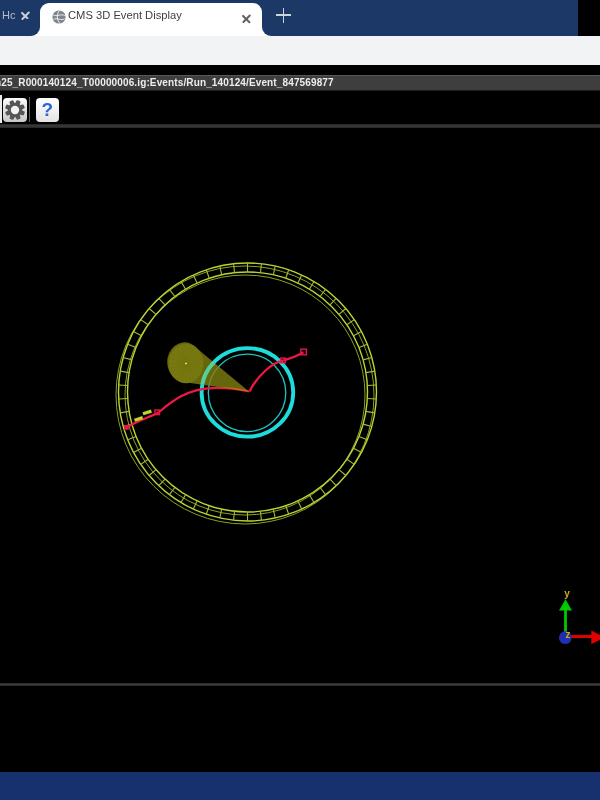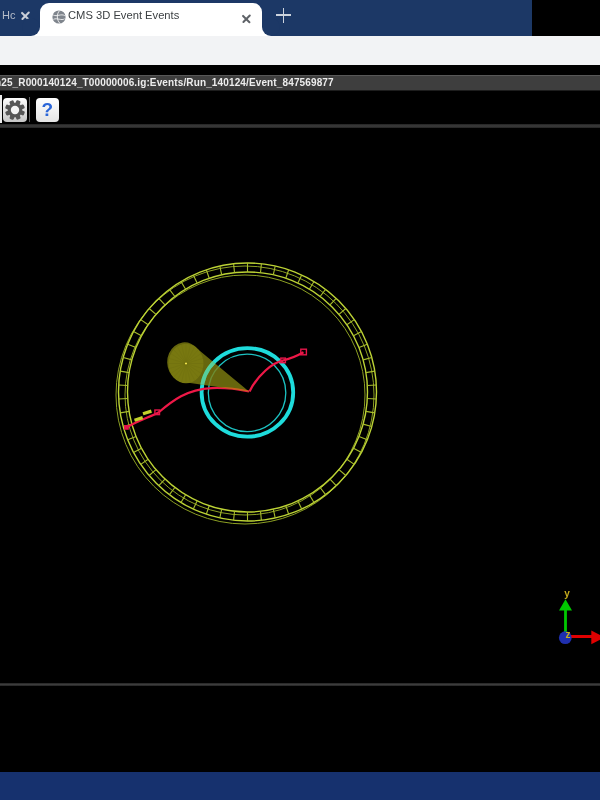--- a/index.html
+++ b/index.html
@@ -1,17 +1,17 @@
 <!DOCTYPE html>
 <html><head><meta charset="utf-8"><title>CMS 3D Event Display</title>
 <style>
 *{margin:0;padding:0;box-sizing:border-box}
 html,body{width:600px;height:800px;background:#000;font-family:"Liberation Sans",sans-serif;overflow:hidden;position:relative}
 .abs{position:absolute}
-#tabbar{left:0;top:0;width:532px;height:36px;background:#1c3866}
+#tabbar{left:0;top:0;width:578px;height:36px;background:#1c3866}
 #tab{left:40px;top:3px;width:222px;height:33px;background:#fff;border-radius:9px 9px 0 0}
 #tab .curve{position:absolute;bottom:0;width:9px;height:9px;background:#fff}
 #tab .curve.l{left:-9px}
 #tab .curve.r{right:-9px}
 #tab .curve .in{position:absolute;width:18px;height:18px;background:#1c3866;border-radius:50%}
 #tab .curve.l .in{right:0;bottom:0}
 #tab .curve.r .in{left:0;bottom:0}
 #tabtitle{left:28px;top:6px;font-size:11.2px;color:#3c4043}
 .xbtn{width:10px;height:10px}
 .xbtn i{position:absolute;left:-0.3px;top:4.2px;width:10.5px;height:1.5px;border-radius:1px;display:block}
@@ -42,21 +42,21 @@
     <div class="curve l">
         <span class="in"></span>
       </div>
     <div class="curve r">
         <span class="in"></span>
       </div>
     <div class="abs" style="left:11.5px;top:7px"><svg width="14" height="14" viewBox="0 0 14 14">
 <circle cx="7" cy="7" r="6.6" fill="#7f858d"></circle>
 <path d="M1.2 5 C5 7 9 3.4 12.8 5.6 M1.4 9.4 C5 7.4 9.5 11 12.6 8.8 M7.6 .6 C4.4 4 4.6 10 8 13.4" stroke="rgba(255,255,255,0.9)" stroke-width="0.9" fill="none"></path>
 </svg></div>
-    <div class="abs" id="tabtitle">CMS 3D Event Events</div>
+    <div class="abs" id="tabtitle">CMS 3D Event Display</div>
     <div class="abs xbtn" style="left:201px;top:10.5px">
         <i class="a" style="background:#5f6368"></i>
         <i class="b" style="background:#5f6368"></i>
       </div>
   </div>
   <div class="abs" style="left:276px;top:14.4px;width:15px;height:1.6px;background:#ccd3dd"></div>
   <div class="abs" style="left:282.7px;top:7.7px;width:1.6px;height:15px;background:#ccd3dd"></div>
 </div>
 <div class="abs" id="strip2"></div>
 <div class="abs" id="blackarea"></div>

